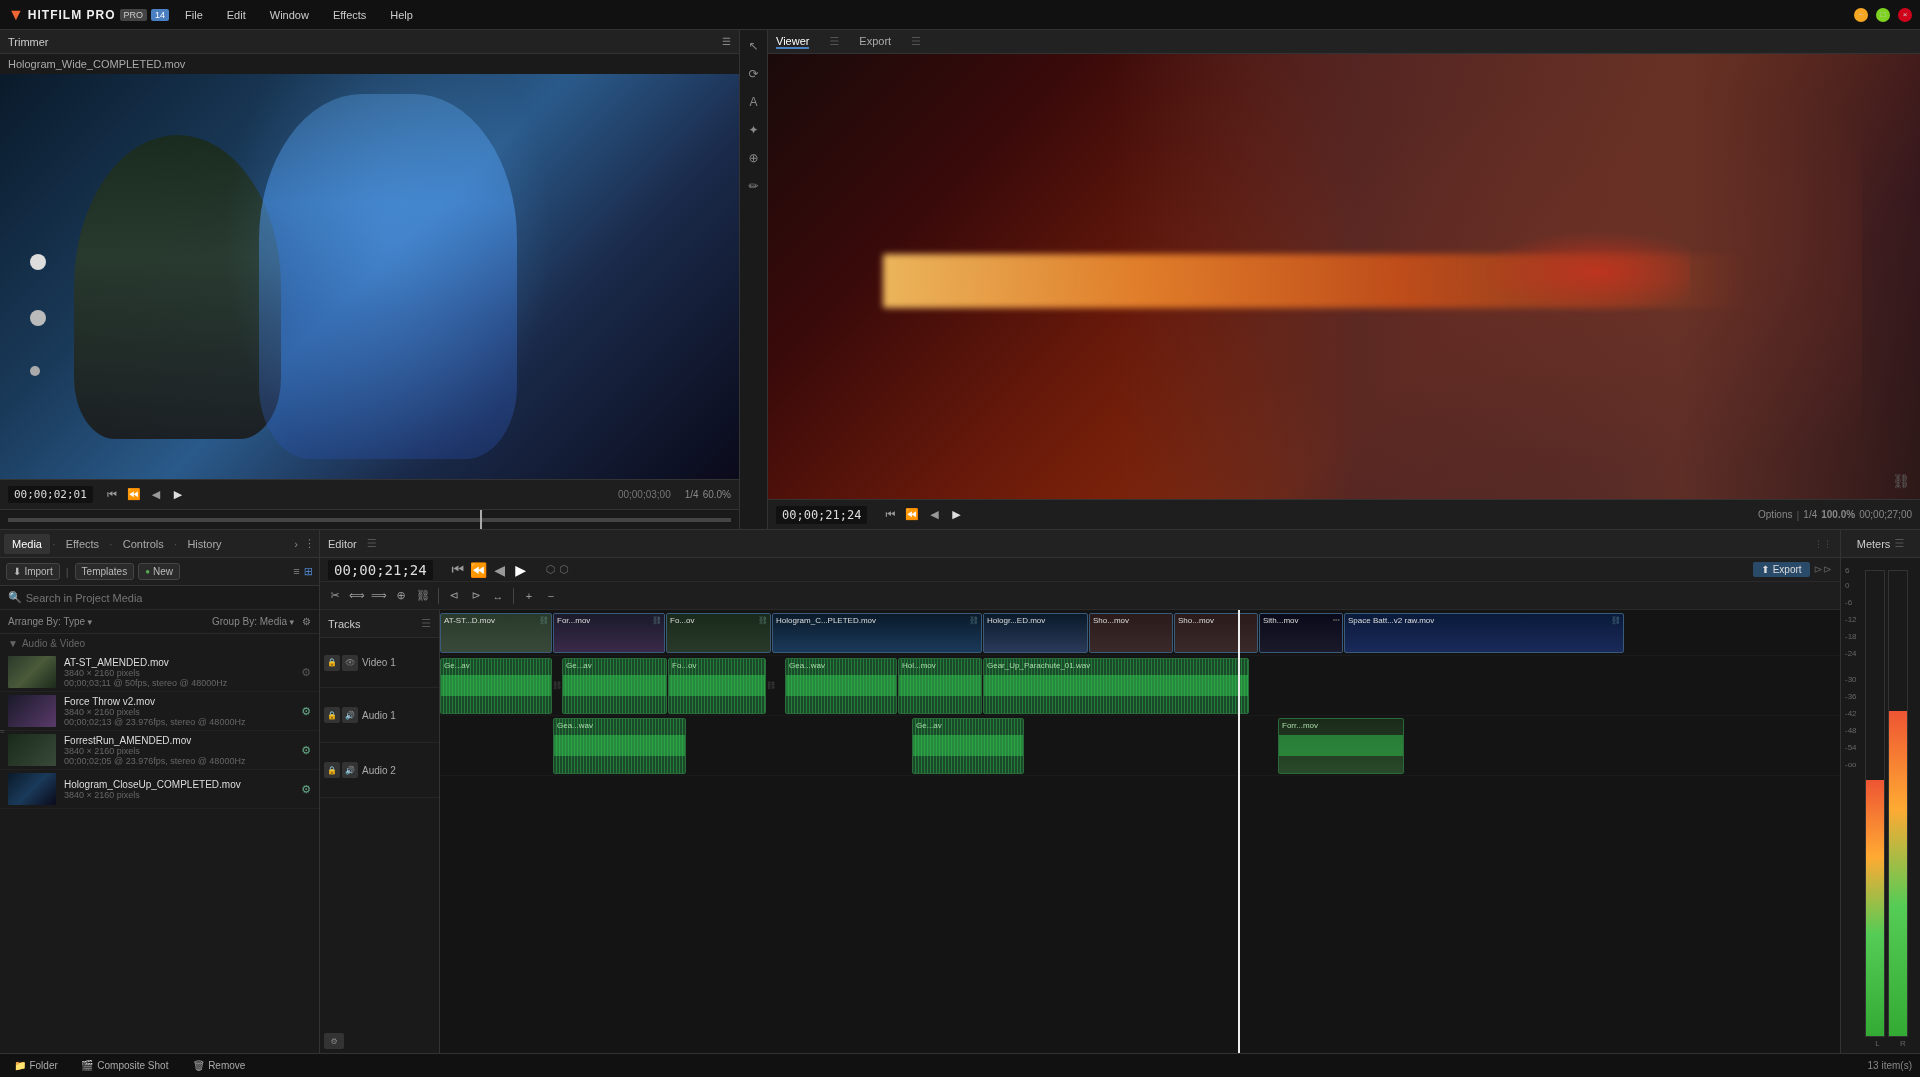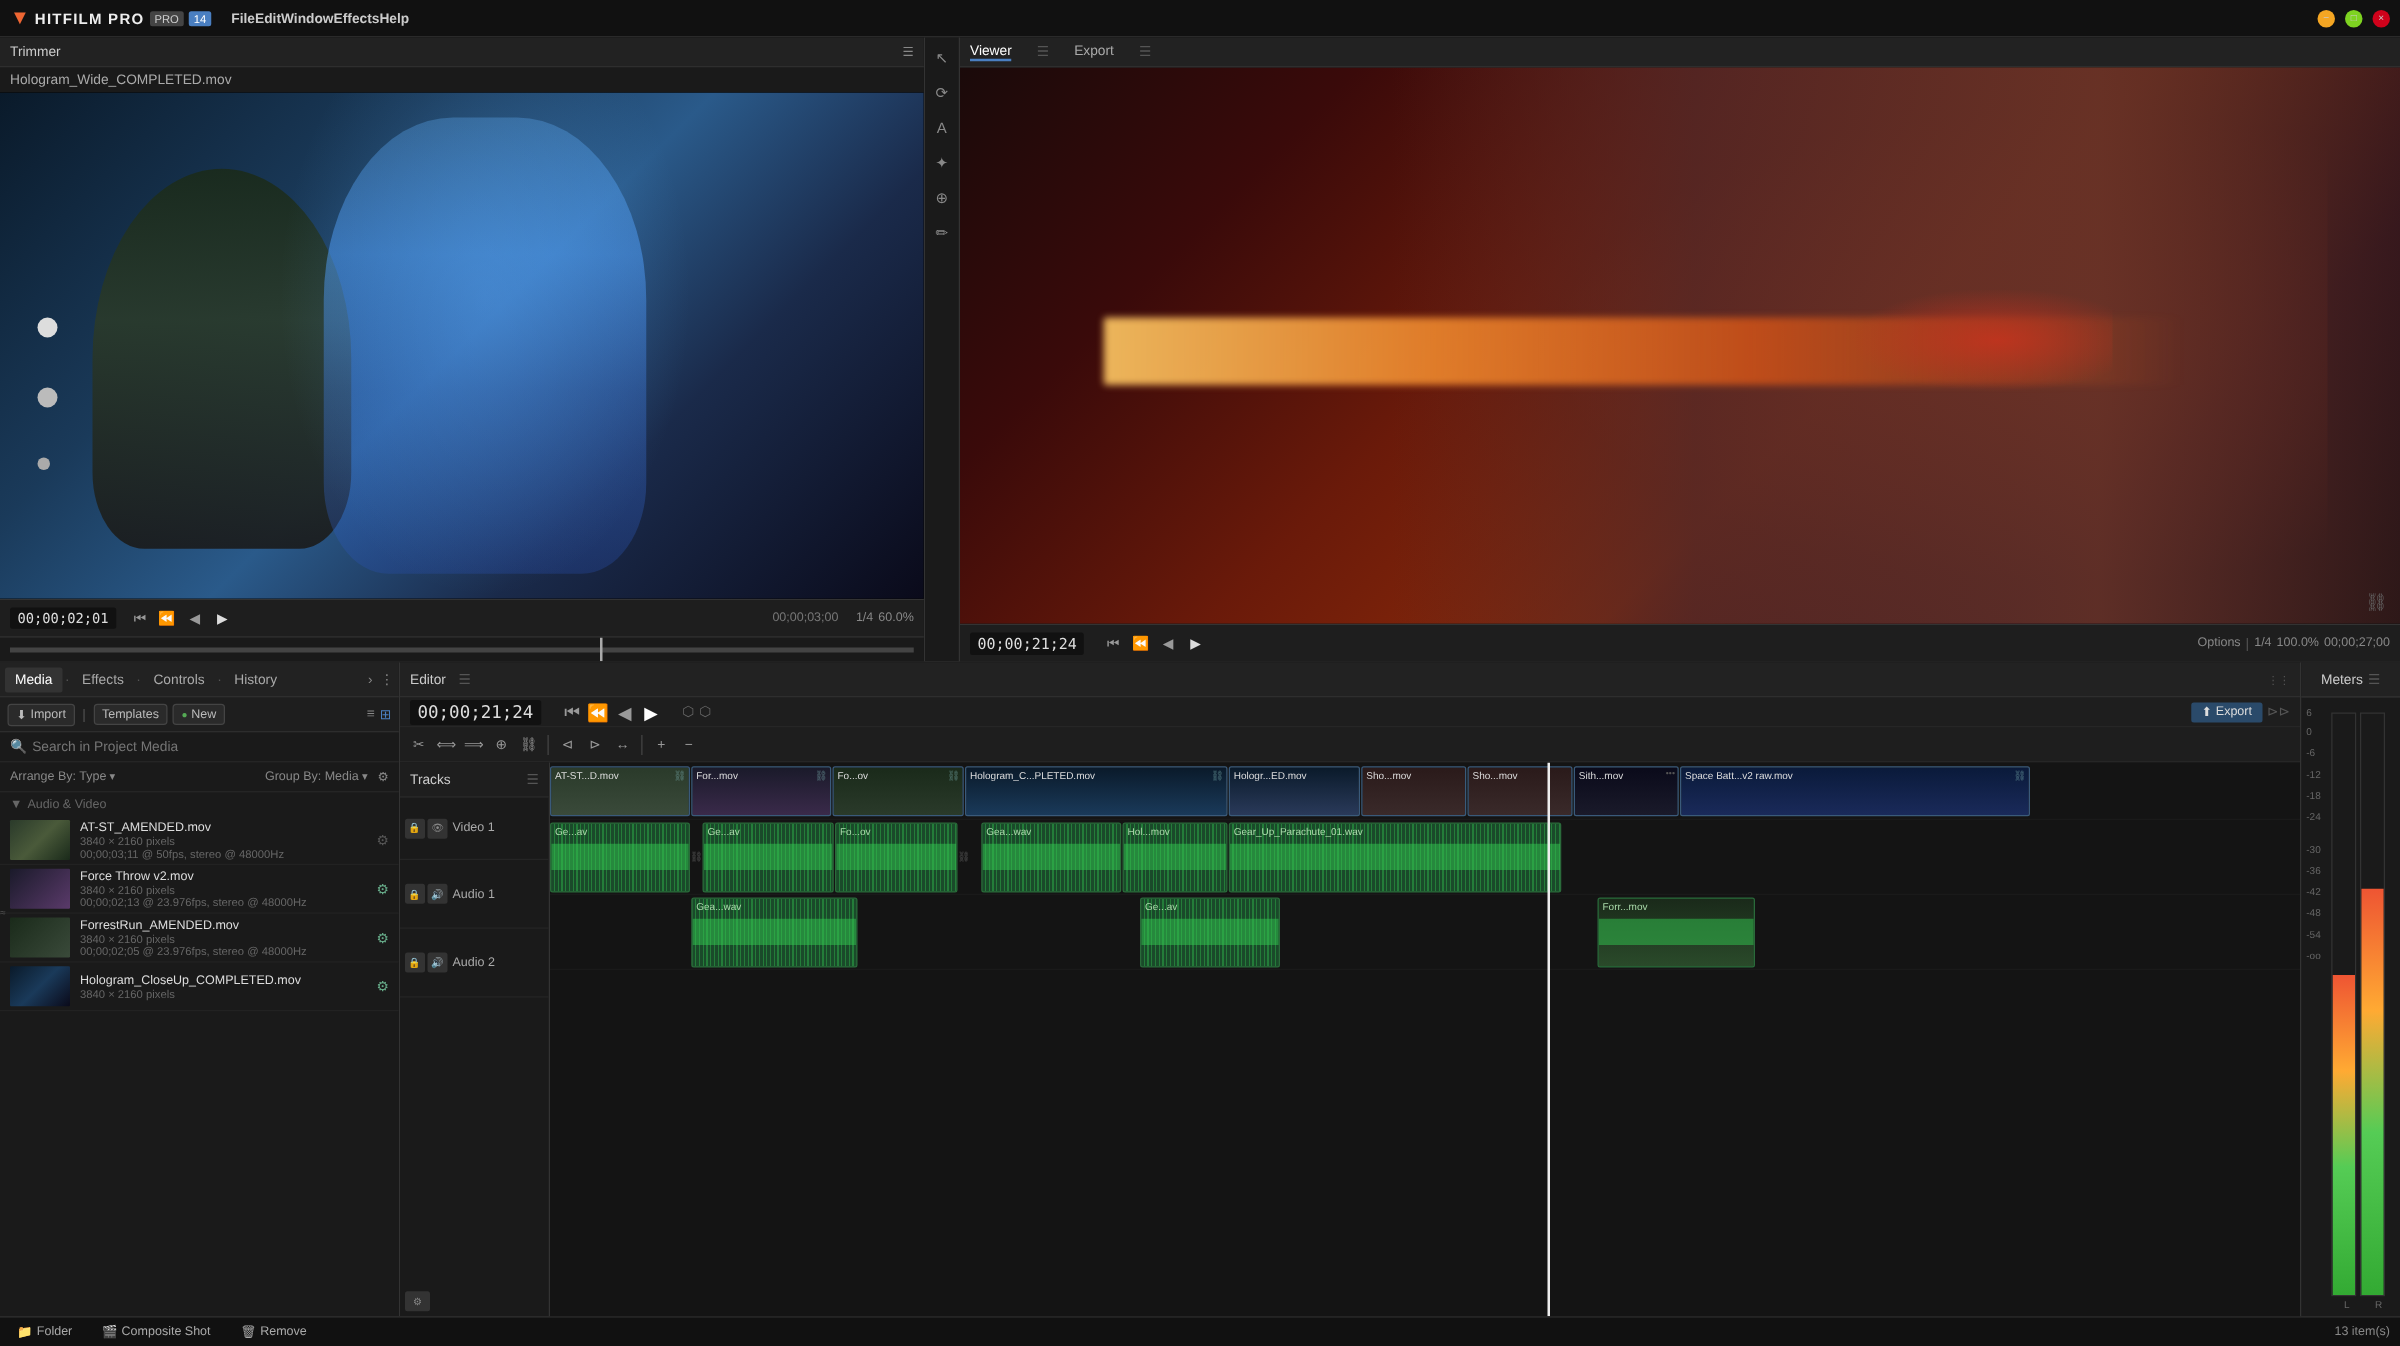--- a/index.html
+++ b/index.html
@@ -23,21 +23,21 @@
     #titlebar .logo .brand {
       color: #eee; font-size: 12px; font-weight: bold; letter-spacing: 1px;
     }
     #titlebar .logo .pro-badge {
       background: #444; color: #ccc; font-size: 9px; padding: 1px 4px; border-radius: 2px;
     }
     #titlebar .logo .version-badge {
       background: #4a7fc1; color: #fff; font-size: 9px; padding: 1px 4px; border-radius: 2px;
     }
     #titlebar .menu-items {
-      display: flex; gap: 0; font-weight: bold;
+      display: flex; gap: 24px;
     }
     #titlebar .menu-item {
       color: #ccc; font-size: 11px; cursor: pointer;
     }
     #titlebar .window-controls {
       margin-left: auto; display: flex; gap: 8px;
     }
     #titlebar .win-btn {
       width: 14px; height: 14px; border-radius: 50%; cursor: pointer; display: flex; align-items: center; justify-content: center; font-size: 8px;
     }
@@ -739,21 +739,21 @@
         <div style="display:flex; gap:4px; margin-left:8px;">
           <div class="ctrl-btn">⏮</div>
           <div class="ctrl-btn">⏪</div>
           <div class="ctrl-btn">◀</div>
           <div class="ctrl-btn play">▶</div>
         </div>
         <div style="display:flex; gap:4px; margin-left:auto; align-items:center;">
           <span style="color:#888; font-size:10px;">Options</span>
           <span style="color:#555;">|</span>
           <span style="color:#888; font-size:10px;">1/4</span>
-          <span style="color:#888; font-size:10px;">100.0%</span>
+          <span style="color:#888; font-size:10px;font-weight:bold;">100.0%</span>
           <span style="color:#888; font-size:10px;">00;00;27;00</span>
         </div>
       </div>
     </div>
   </div>
 
   <div style="display:flex; flex:1; min-height:0;">
 
     <div id="left-panel">
       <div id="left-panel-tabs">

